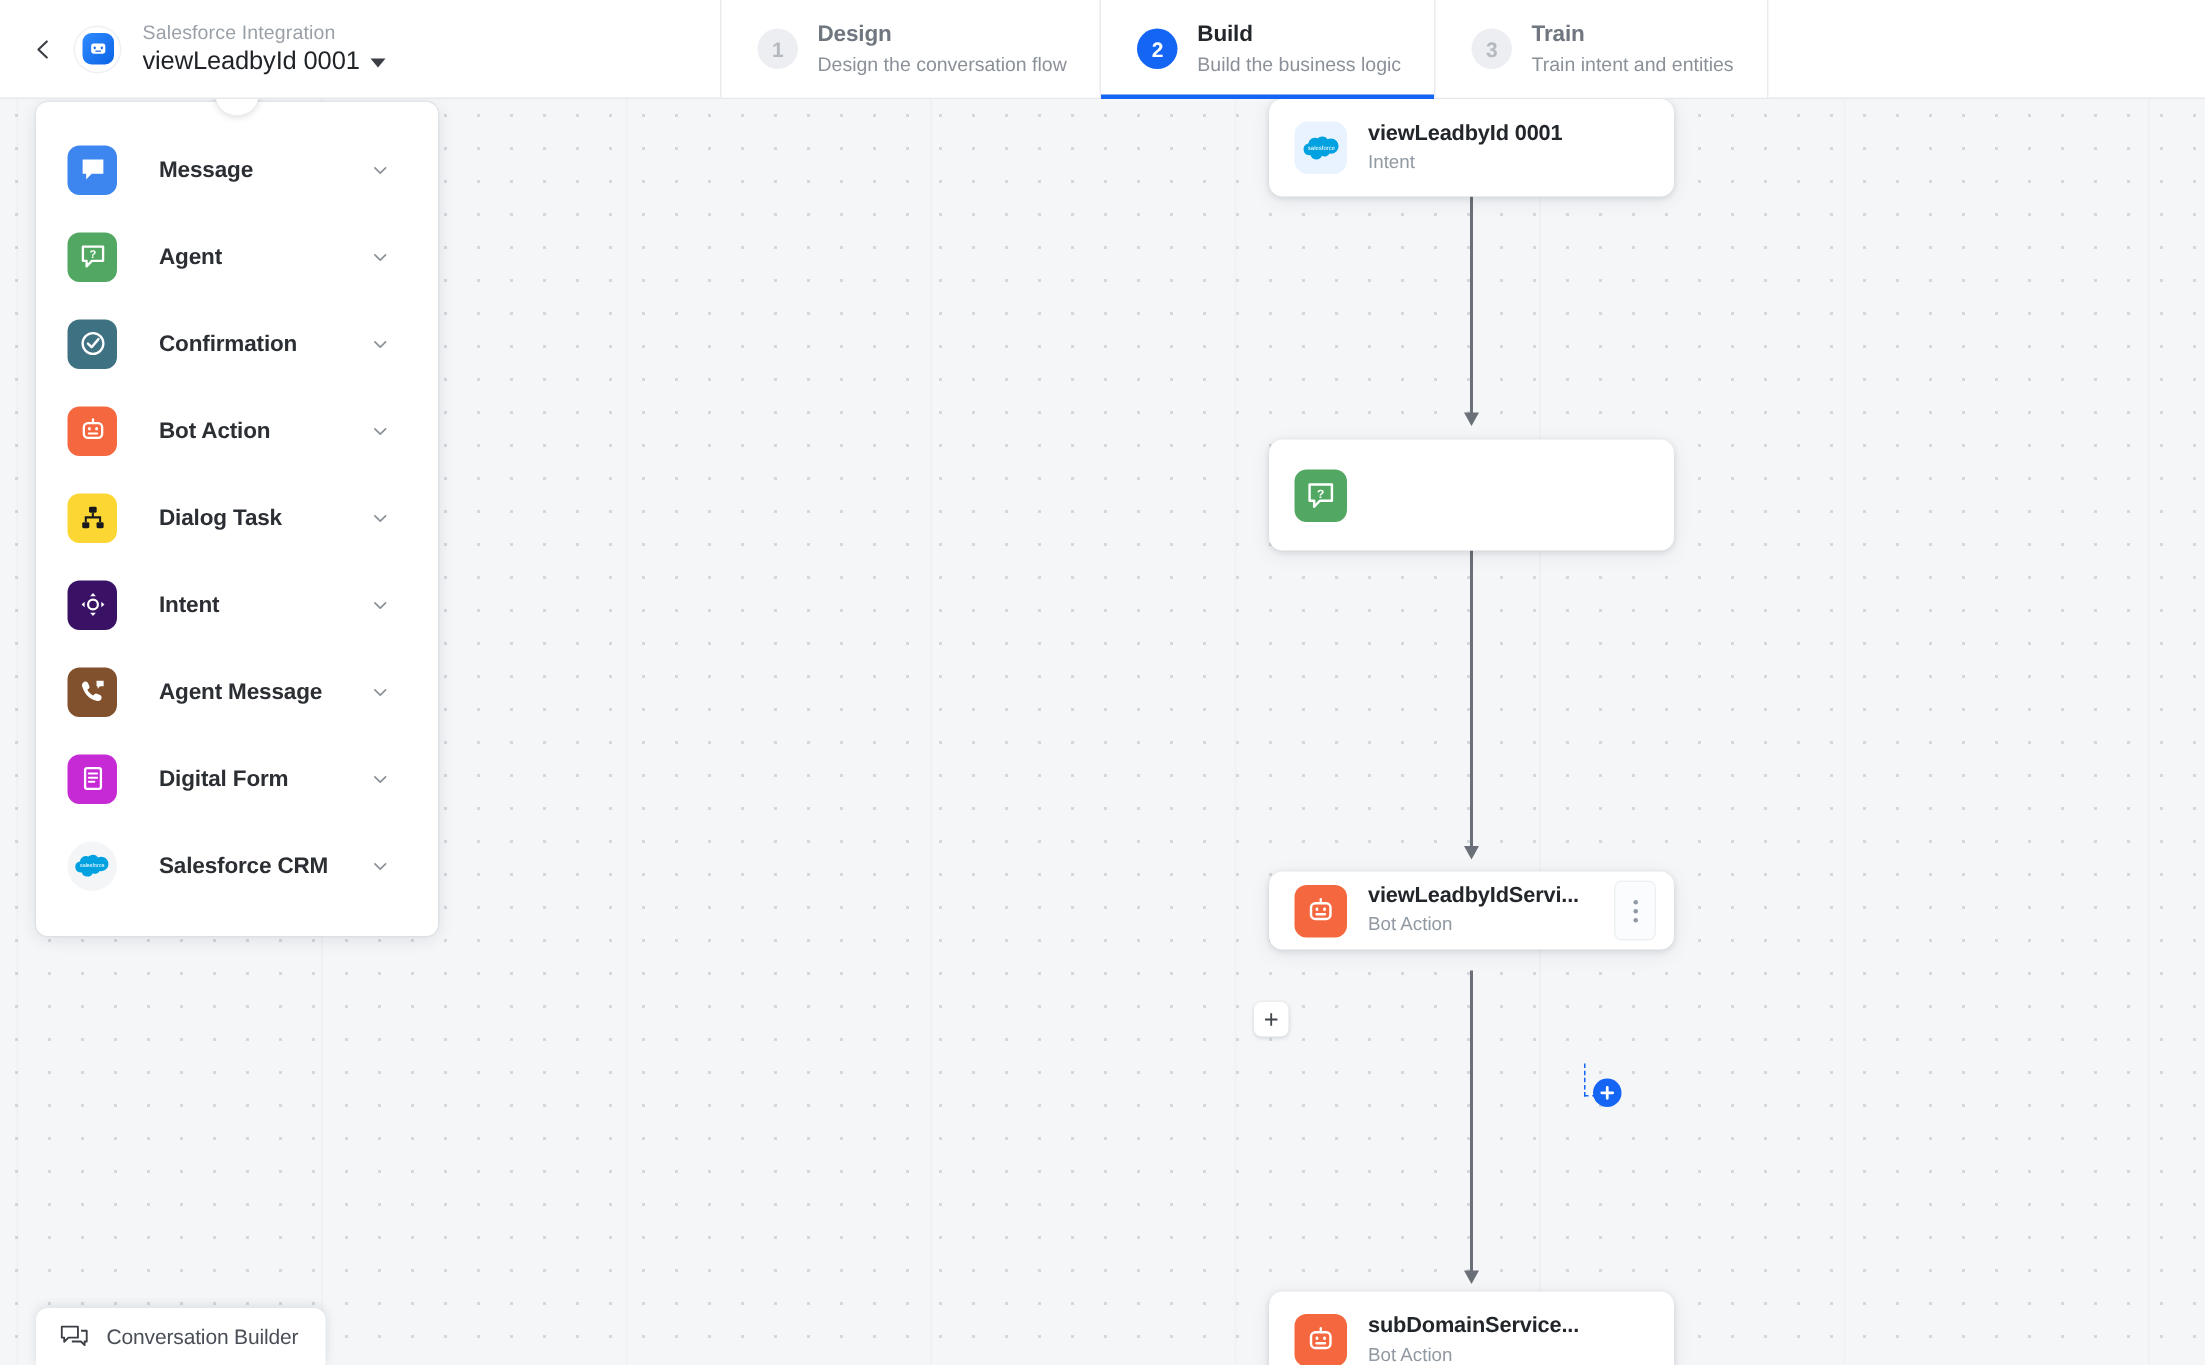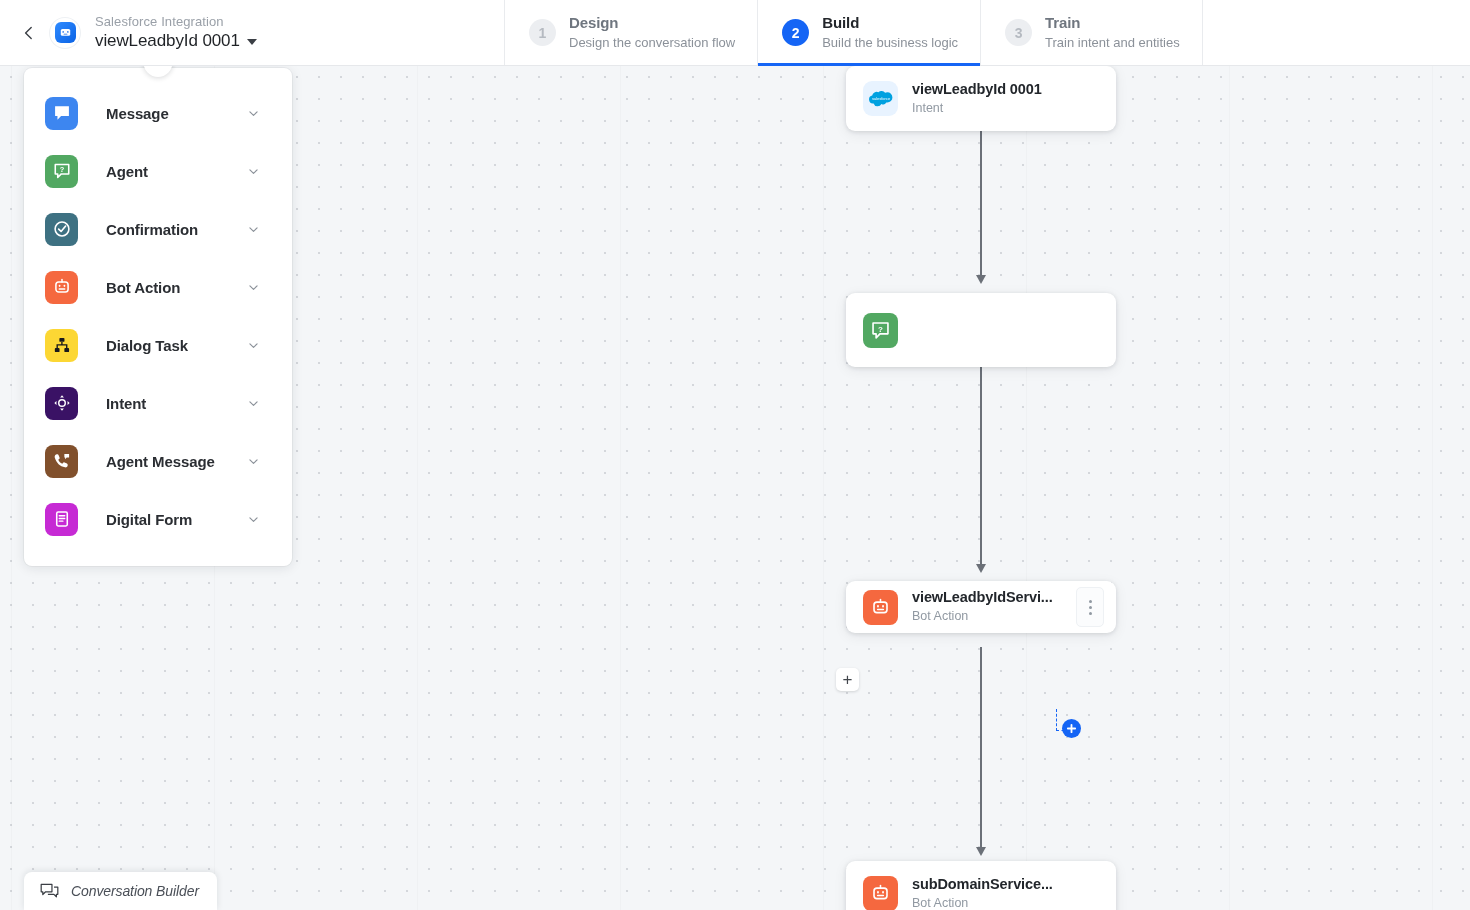--- a/index.html
+++ b/index.html
@@ -17,21 +17,20 @@
   .app { position: relative; width: 1470px; height: 910px; }
 
   
   .header {
     position: absolute; top: 0; left: 0;
     width: 1470px; height: 66px;
     background: #ffffff;
     border-bottom: 1px solid #e6e8eb;
     display: flex; align-items: stretch;
     z-index: 40;
-    gap: 24px;
   }
   .hdr-left {
     display: flex; align-items: center;
     padding-left: 14px;
     width: 480px;
     flex: 0 0 480px;
   }
   .back-btn {
     width: 30px; height: 30px;
     display: flex; align-items: center; justify-content: center;
@@ -251,21 +250,20 @@
     position: absolute; left: 24px; bottom: 0;
     height: 38px;
     background: #ffffff;
     border-radius: 8px 8px 0 0;
     box-shadow: 0 -1px 7px rgba(22,28,38,.11);
     display: flex; align-items: center;
     padding: 0 18px 0 16px;
     gap: 12px;
     cursor: pointer;
     z-index: 30;
-    font-style: italic;
   }
   .conv-builder-label { font-size: 14px; color: #4a4f57; letter-spacing: -.1px; }
 </style>
 </head>
 <body>
 
 <div class="app">
 
   <div class="header">
 
@@ -532,20 +530,34 @@
           </svg>
         </div>
         <div class="pal-label">Digital Form</div>
         <div class="chev">
           <svg width="13" height="13" viewBox="0 0 16 16">
               <path d="M3.6 6 L8 10.3 L12.4 6" fill="none" stroke="#8b9199" stroke-width="1.4" stroke-linecap="round" stroke-linejoin="round"></path>
             </svg>
         </div>
       </div>
 
+      <div class="pal-item">
+        <div class="sf-circle">
+          <svg width="25" height="18" viewBox="0 0 26 19">
+            <path d="M10.4 3.2a4.4 4.4 0 0 1 6.7.6 5 5 0 0 1 2.2-.5 5.1 5.1 0 0 1 0 10.2 5 5 0 0 1-1-.1 3.7 3.7 0 0 1-4.9 1.5 4.2 4.2 0 0 1-7.8-.5 3.9 3.9 0 0 1-.8.1 4 4 0 0 1-.6-7.9 4.5 4.5 0 0 1 6.2-3.4z" fill="#00a1e0"></path>
+            <text x="13" y="10.8" font-family="Liberation Sans, sans-serif" font-size="3.8" fill="#ffffff" text-anchor="middle">salesforce</text>
+          </svg>
+        </div>
+        <div class="pal-label">Salesforce CRM</div>
+        <div class="chev">
+          <svg width="13" height="13" viewBox="0 0 16 16">
+              <path d="M3.6 6 L8 10.3 L12.4 6" fill="none" stroke="#8b9199" stroke-width="1.4" stroke-linecap="round" stroke-linejoin="round"></path>
+            </svg>
+        </div>
+      </div>
 
     </div>
 
     <div class="conv-builder">
       <svg width="19" height="17" viewBox="0 0 20 18">
         <path d="M1.2 1.5h11.4v7.8H5.9l-3 2.9V9.3H1.2z" fill="none" stroke="#3b3f45" stroke-width="1.3" stroke-linejoin="round"></path>
         <path d="M14.8 4.4h4v7.6h-1.5v2.6l-2.6-2.6H8.3" fill="none" stroke="#3b3f45" stroke-width="1.3" stroke-linejoin="round"></path>
       </svg>
       <span class="conv-builder-label">Conversation Builder</span>
     </div>

